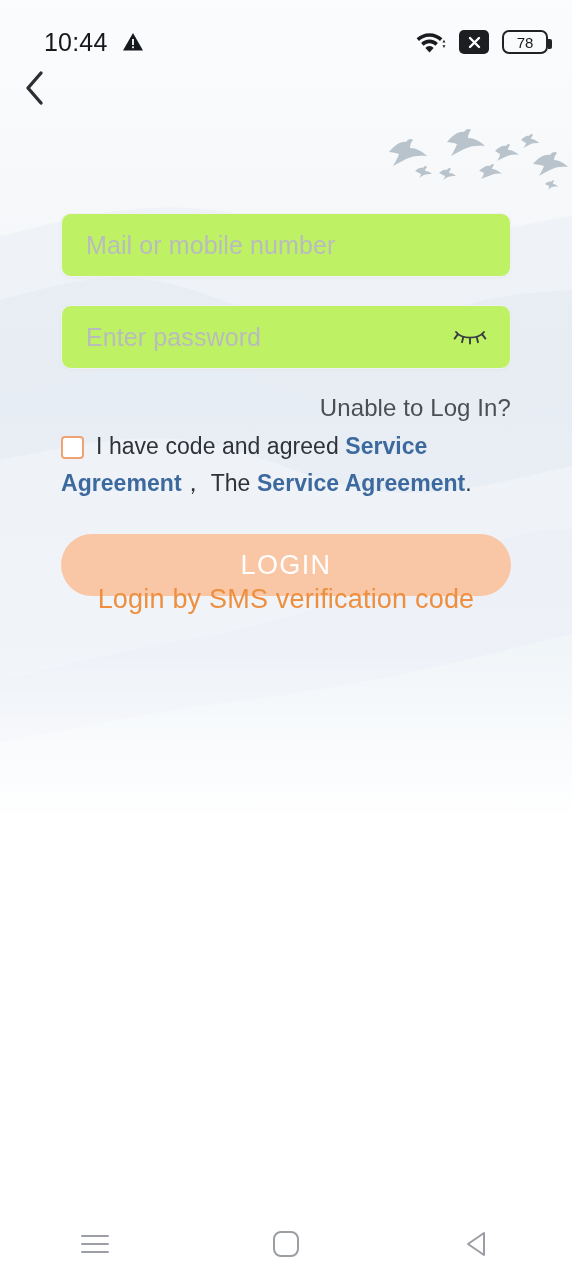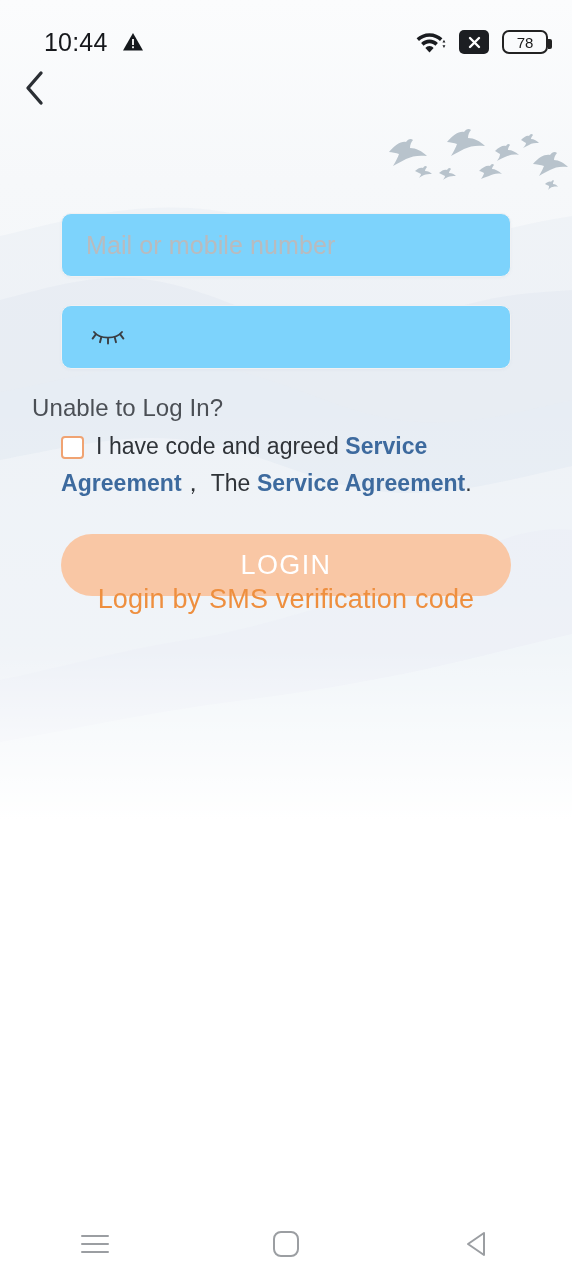--- a/index.html
+++ b/index.html
@@ -68,21 +68,21 @@
     z-index:35; cursor:pointer;
   }
 
   
   #form {
     position:absolute; left:0; top:0; width:572px;
     z-index:30;
   }
   .field {
     position:absolute; left:61px; width:450px; height:64px;
-    background:#7dd3fc;
+    background:#bef264;
     border:1px solid #f0f1f3;
     border-radius:10px;
     box-shadow:0 1px 3px rgba(140,150,165,0.07);
     display:flex; align-items:center;
     padding:0 24px;
   }
   .field input {
     flex:1; border:none; outline:none; background:transparent;
     font-family:"Liberation Sans", sans-serif;
     font-size:25px; color:#3c3c3c; letter-spacing:0.1px;
@@ -91,21 +91,22 @@
   #field-account { top:213px; }
   #field-password { top:305px; }
   #eye-toggle {
     width:44px; height:44px; margin-right:-6px;
     display:flex; align-items:center; justify-content:center;
     cursor:pointer;
   }
 
   #unable {
     position:absolute; left:0; top:394px; width:511px;
-    font-size:24px; color:#4b4f55; letter-spacing:0.1px;margin-left:32px;
+    text-align:right;
+    font-size:24px; color:#4b4f55; letter-spacing:0.1px;
   }
 
   #agreement {
     position:absolute; left:61px; top:428px; width:452px;
     font-size:23px; line-height:37px; color:#2f3338;
     letter-spacing:0.05px;
   }
   #agree-check {
     display:inline-block; vertical-align:-5px;
     width:23px; height:23px;
@@ -228,20 +229,21 @@
     </svg>
   </div>
 
   <div id="form">
 
     <div class="field" id="field-account">
       <input type="text" placeholder="Mail or mobile number" style="">
     </div>
 
     <div class="field" id="field-password">
+      <input type="text" placeholder="Enter password" style="">
       <span id="eye-toggle">
         <svg width="34" height="22" viewBox="0 0 34 22">
           <path d="M3,6 C9,13.5 25,13.5 31,6" fill="none" stroke="#3a3d42" stroke-width="1.9" stroke-linecap="round"></path>
           <path d="M4.6,8.6 L1.6,12.6" stroke="#3a3d42" stroke-width="1.9" stroke-linecap="round"></path>
           <path d="M10.2,11.6 L9.0,16.2" stroke="#3a3d42" stroke-width="1.9" stroke-linecap="round"></path>
           <path d="M17,12.8 L17,17.6" stroke="#3a3d42" stroke-width="1.9" stroke-linecap="round"></path>
           <path d="M23.8,11.6 L25.0,16.2" stroke="#3a3d42" stroke-width="1.9" stroke-linecap="round"></path>
           <path d="M29.4,8.6 L32.4,12.6" stroke="#3a3d42" stroke-width="1.9" stroke-linecap="round"></path>
         </svg>
       </span>

